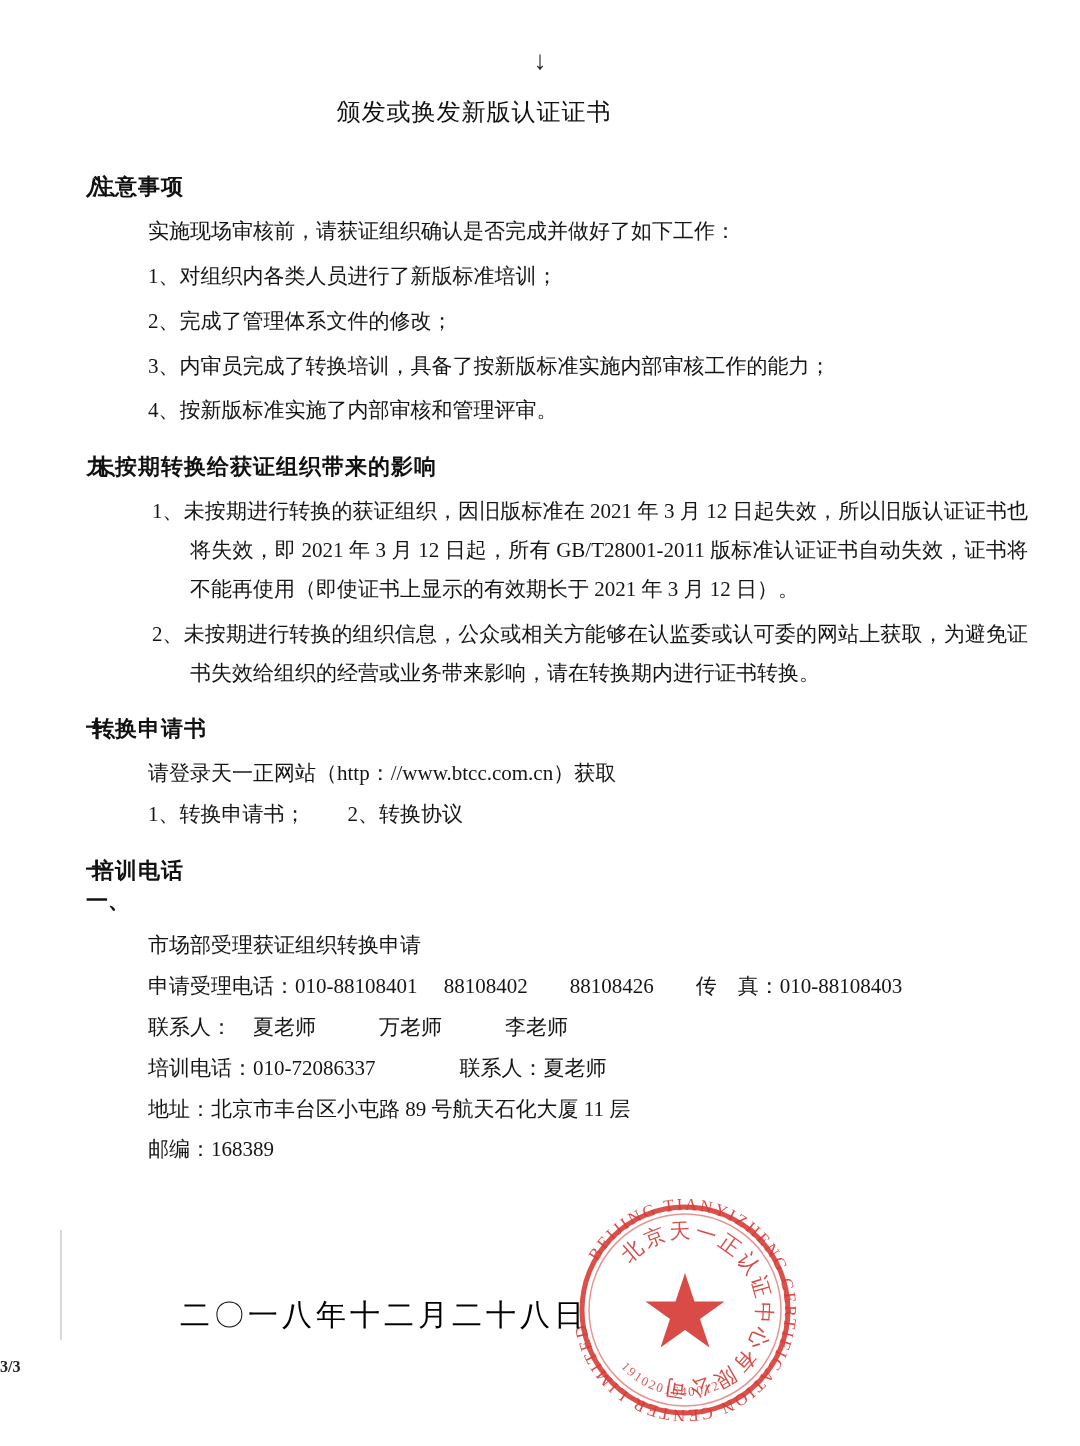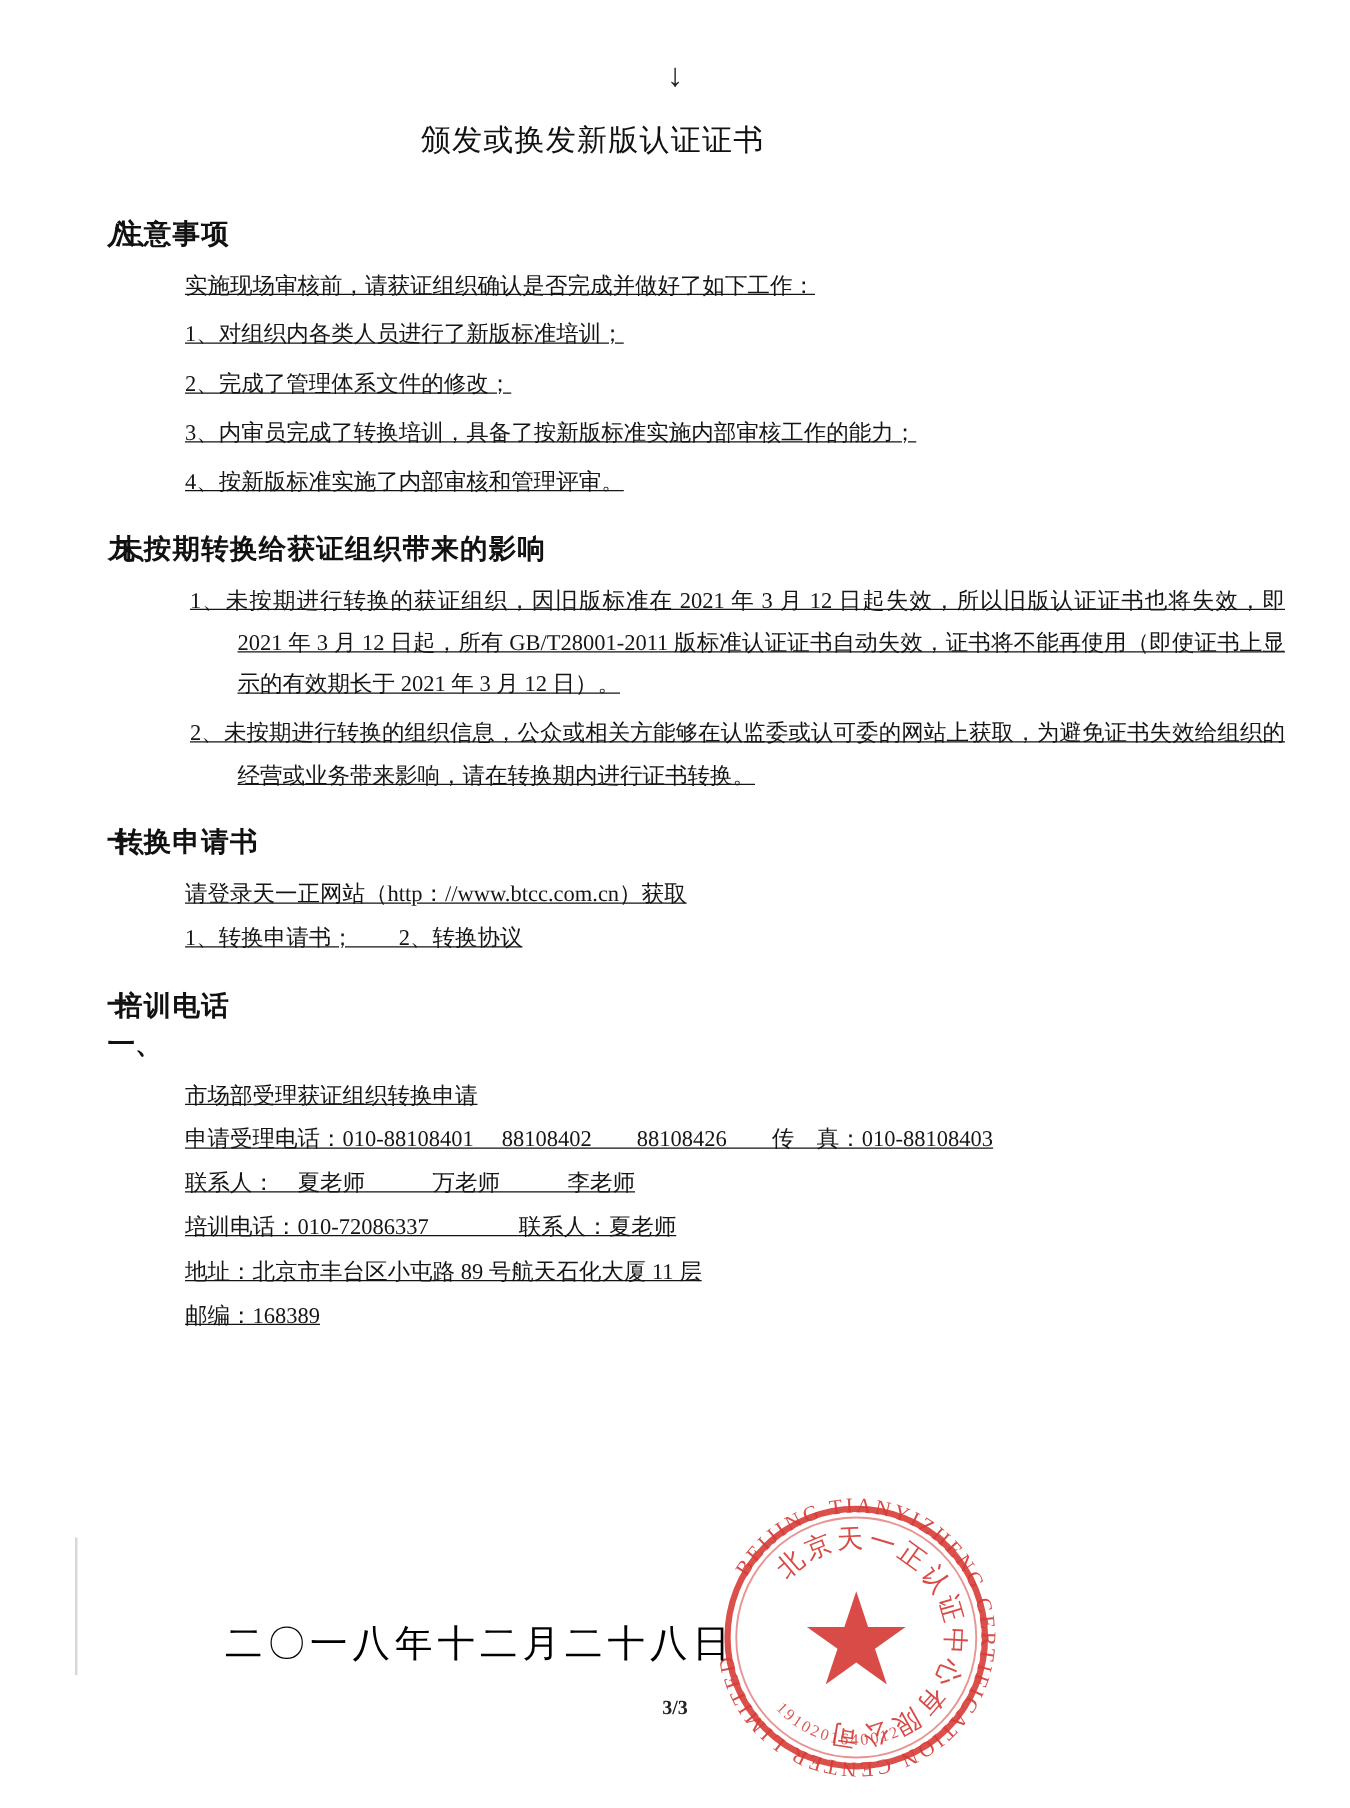--- a/index.html
+++ b/index.html
@@ -60,28 +60,27 @@
   .sect-num {
     width: 78px;
     padding-left: 86px;
     box-sizing: border-box;
   }
   .sect-title {
     padding-left: 6px;
     letter-spacing: 1px;
   }
   .para {
-    font-size: 18px;
+    font-size: 21px;
     line-height: 1.85;
     margin: 6px 0;
     padding-left: 148px;
     padding-right: 52px;
     color: #151515;
     text-align: justify;
-    text-decoration: underline;
   }
   .para.indent-list {
     padding-left: 148px;
     text-indent: 0;
   }
   .para.hang {
     padding-left: 190px;
     text-indent: -38px;
   }
   .para.tight { margin: 2px 0; }
@@ -96,21 +95,20 @@
     letter-spacing: 4px;
     color: #000000;
     padding-left: 180px;
     box-sizing: border-box;
   }
   .page-num {
     position: absolute;
     left: 0;
     top: 1358px;
     width: 1080px;
-    text-align: center;
     font-size: 16px;
     font-weight: bold;
     color: #222;
   }
 
   
   .stamp {
     position: absolute;
     left: 560px;
     top: 1185px;

